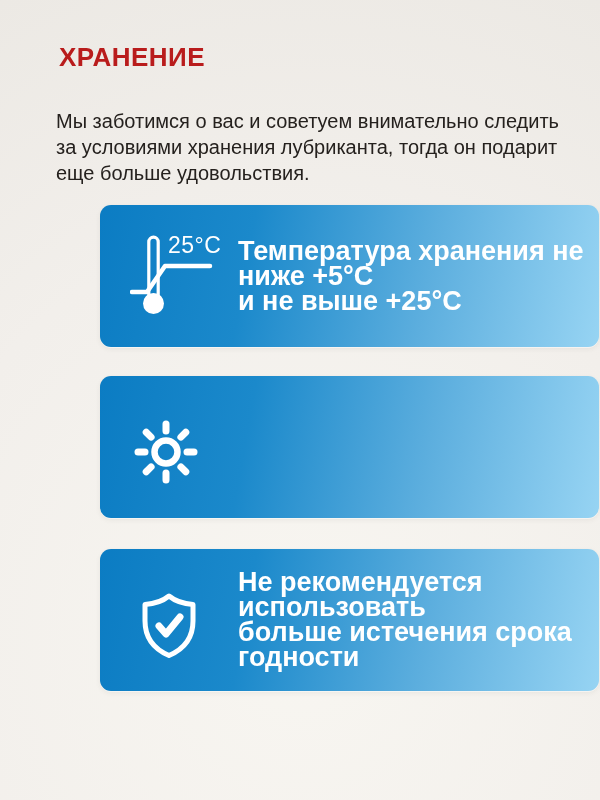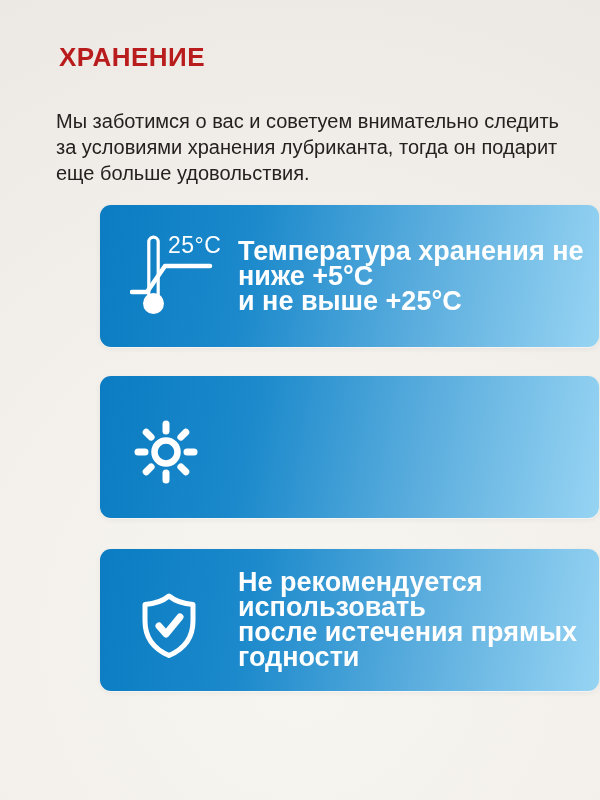--- a/index.html
+++ b/index.html
@@ -81,16 +81,16 @@
 
   <section class="card card-3">
     <div class="icon-wrap shield-wrap">
       <svg width="62" height="66" viewBox="0 0 62 66" xmlns="http://www.w3.org/2000/svg">
         <path d="M31 3 C36.5 7.5 45.5 10.8 55 11.6 L55 28 C55 45.5 45 56.5 31 62.5
                  C17 56.5 7 45.5 7 28 L7 11.6 C16.5 10.8 25.5 7.5 31 3 Z" fill="none" stroke="#ffffff" stroke-width="5" stroke-linejoin="round"></path>
         <polyline points="21,33 28,41 42,24" fill="none" stroke="#ffffff" stroke-width="7" stroke-linecap="round" stroke-linejoin="round"></polyline>
       </svg>
     </div>
     <p class="card-text">Не рекомендуется использовать
-после истечения прямых годности</p>
+больше истечения срока годности</p>
   </section>
 
 </div>
 
 </body></html>

